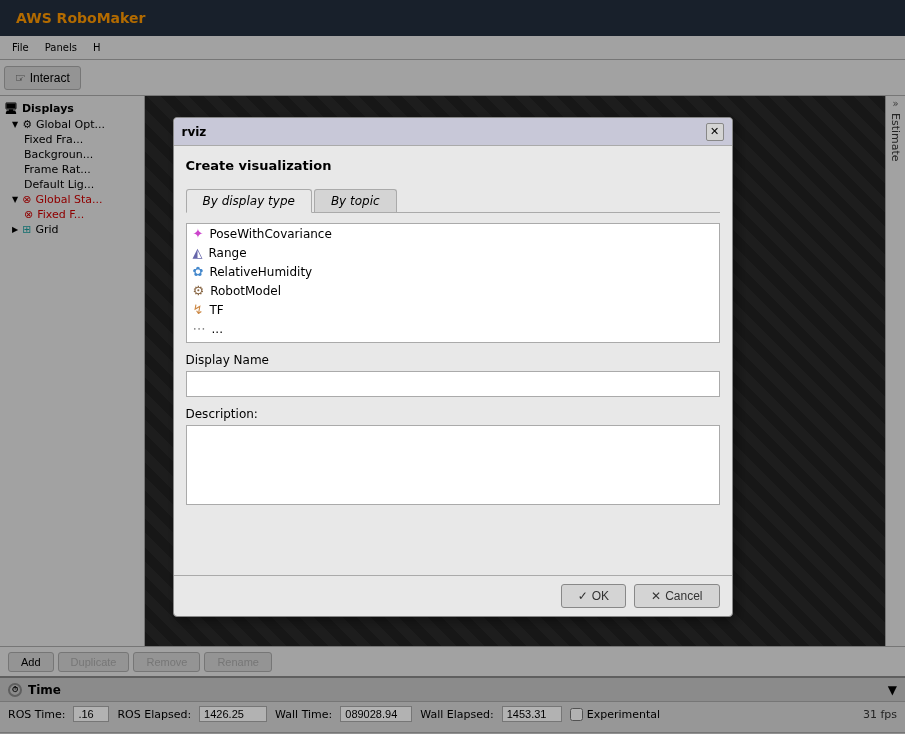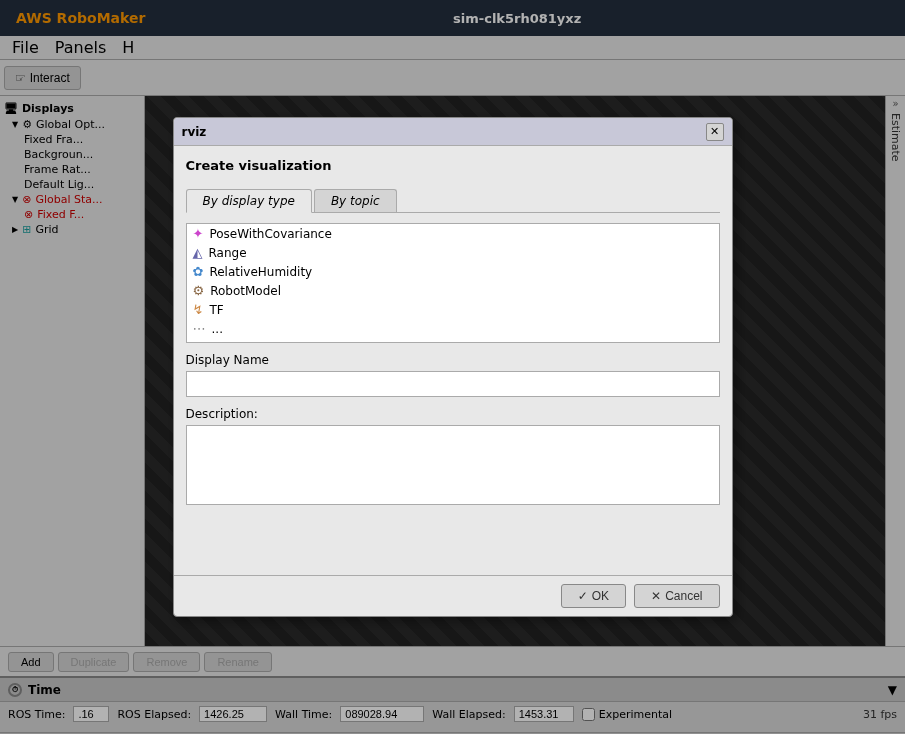--- a/index.html
+++ b/index.html
@@ -40,21 +40,21 @@
       background: #e8e8e8;
       height: 24px;
       display: flex;
       align-items: center;
       padding: 0 4px;
       border-bottom: 1px solid #aaa;
     }
     .menu-item {
       padding: 2px 8px;
       cursor: pointer;
-      font-size: 16px;
+      font-size: 10px;
     }
 
     
     .toolbar {
       background: #e8e8e8;
       height: 36px;
       display: flex;
       align-items: center;
       padding: 0 4px;
       border-bottom: 1px solid #aaa;
@@ -382,21 +382,20 @@
       padding: 0 8px;
       border-top: 1px solid #aaa;
       justify-content: space-between;
     }
   </style>
 </head>
 <body>
 
 <div class="title-bar">
   <span class="app-title">AWS RoboMaker</span>
-  <span class="window-title">sim-clk5rh081yxz</span>
 </div>
 
 <div class="menu-bar">
   <span class="menu-item">File</span>
   <span class="menu-item">Panels</span>
   <span class="menu-item">H</span>
 </div>
 
 <div class="toolbar">
   <button class="toolbar-btn">
@@ -467,21 +466,21 @@
     <span class="time-icon">⏱</span>
     <span>Time</span>
     <span style="margin-left:auto; font-size:12px; cursor:pointer;">▼</span>
   </div>
   <div class="status-bar-content">
     <span>ROS Time:</span>
     <input class="status-input" style="width: 36px;" value=".16">
     <span>ROS Elapsed:</span>
     <input class="status-input" style="width: 68px;" value="1426.25">
     <span>Wall Time:</span>
-    <input class="status-input" style="width: 84px;" value="089028.94">
+    <input class="status-input" style="width: 72px;" value="089028.94">
     <span>Wall Elapsed:</span>
     <input class="status-input" style="width: 60px;" value="1453.31">
     <label class="checkbox-experimental">
       <input type="checkbox" style="">
       <span>Experimental</span>
     </label>
     <span class="fps-label">31 fps</span>
   </div>
 </div>
 

